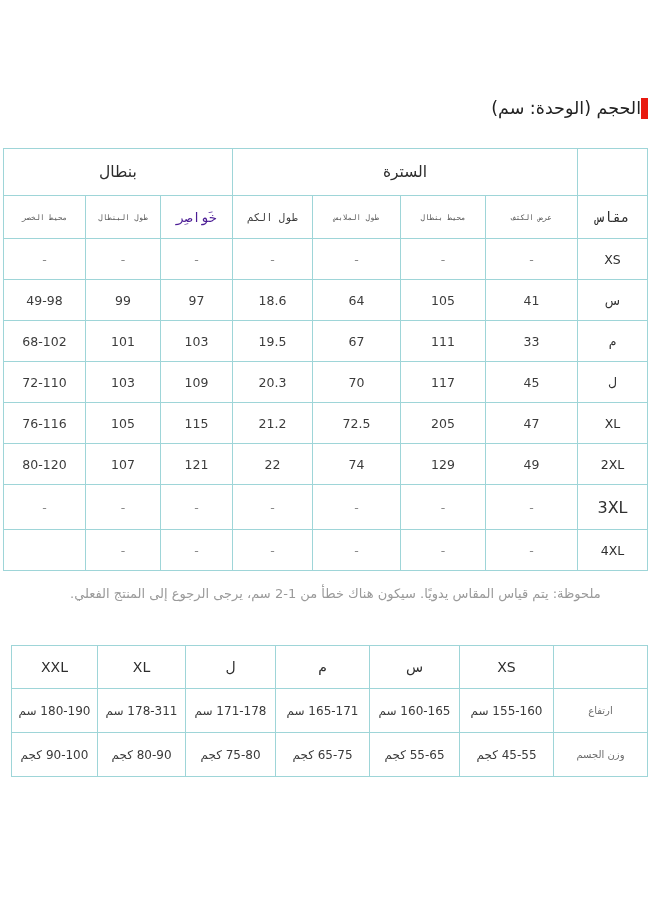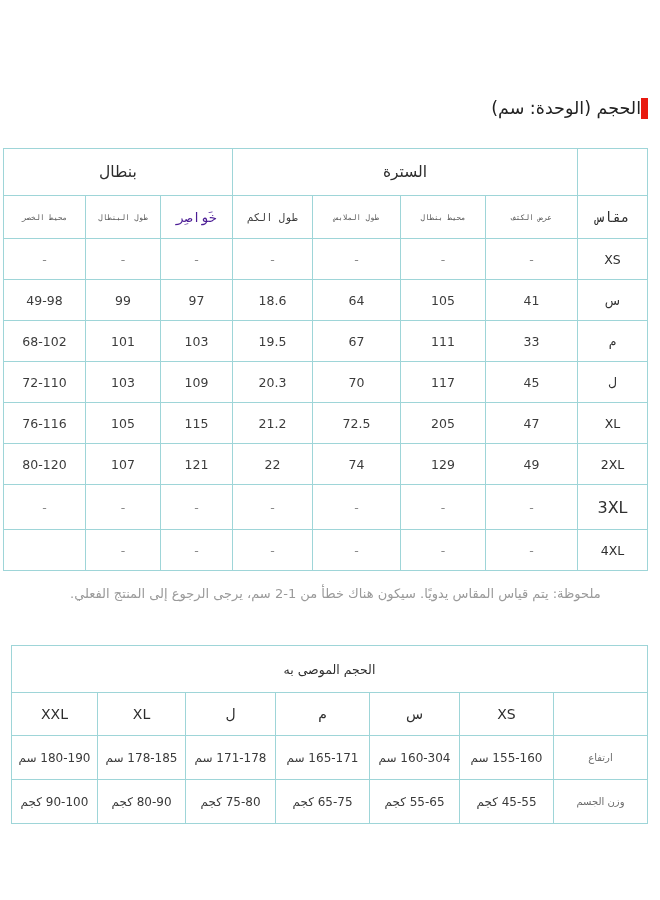--- a/index.html
+++ b/index.html
@@ -298,39 +298,36 @@
     <colgroup>
       <col style="width:94px">
       <col style="width:94px">
       <col style="width:90px">
       <col style="width:94px">
       <col style="width:90px">
       <col style="width:88px">
       <col style="width:86px">
     </colgroup>
     <tbody>
-      <tr class="rec-title">
-        <td colspan="7">الحجم الموصى به</td>
-      </tr>
       <tr class="rec-head">
         <td></td>
         <td>XS</td>
         <td>س</td>
         <td>م</td>
         <td>ل</td>
         <td>XL</td>
         <td>XXL</td>
       </tr>
       <tr class="rec-data">
         <td class="rec-label">ارتفاع</td>
         <td>155-160 سم</td>
-        <td>160-304 سم</td>
+        <td>160-165 سم</td>
         <td>165-171 سم</td>
         <td>171-178 سم</td>
-        <td>178-185 سم</td>
+        <td>178-311 سم</td>
         <td>180-190 سم</td>
       </tr>
       <tr class="rec-data">
         <td class="rec-label">وزن الجسم</td>
         <td>45-55 كجم</td>
         <td>55-65 كجم</td>
         <td>65-75 كجم</td>
         <td>75-80 كجم</td>
         <td>80-90 كجم</td>
         <td>90-100 كجم</td>

